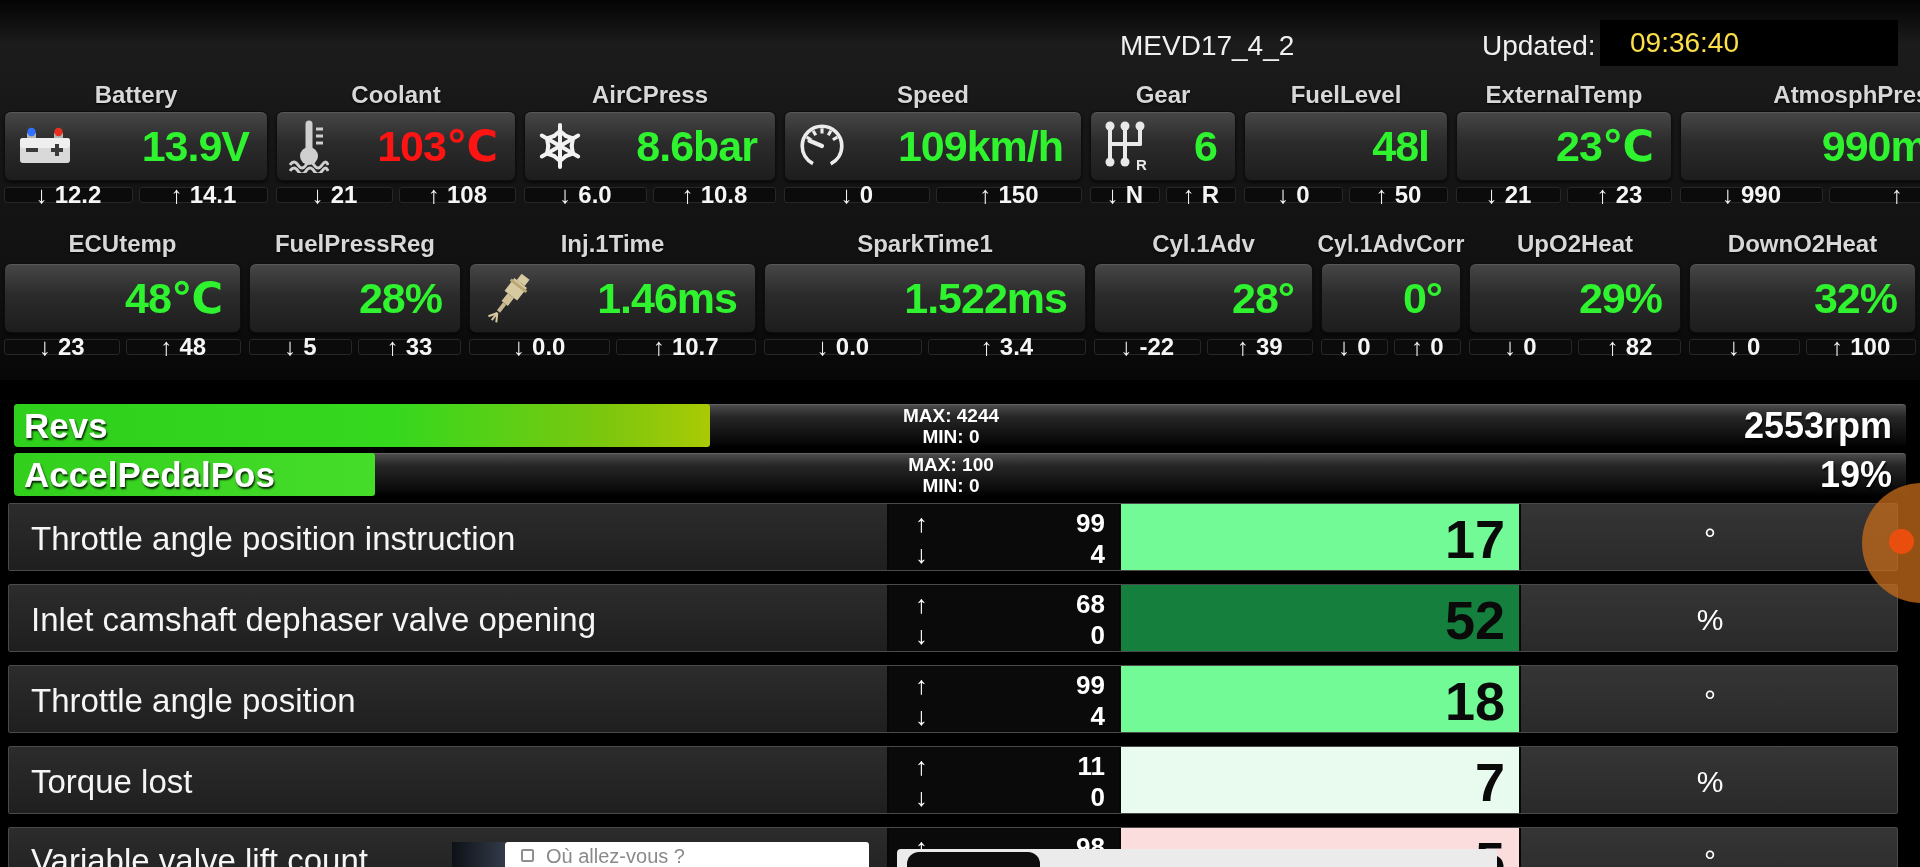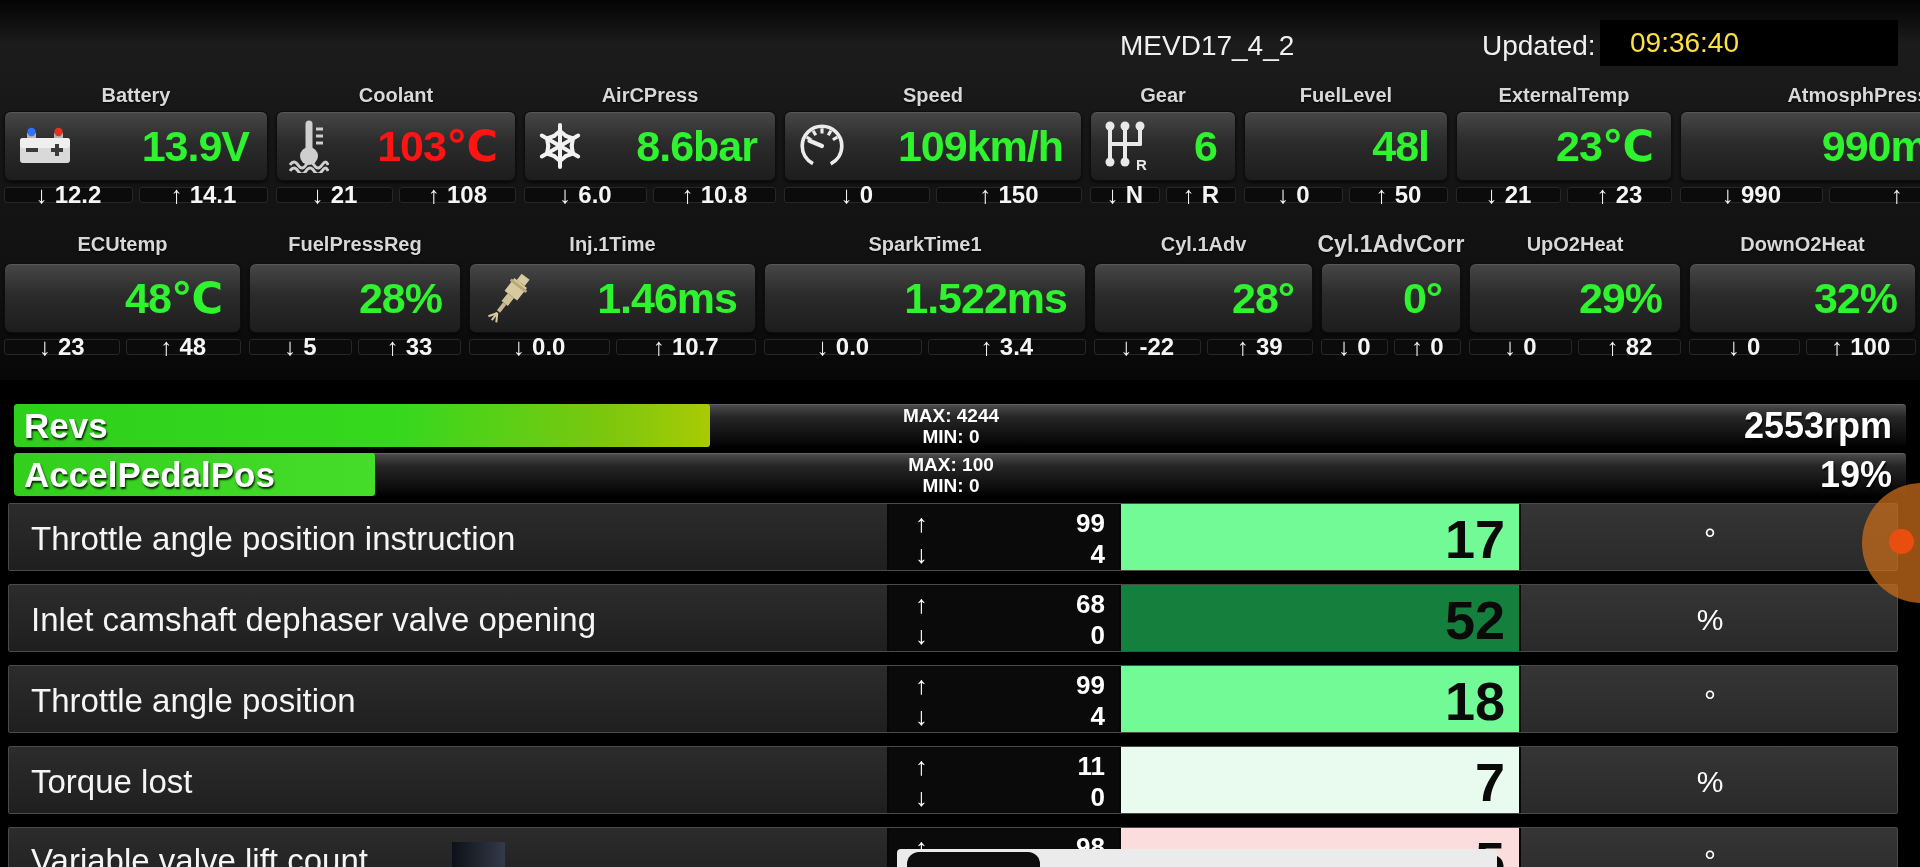--- a/index.html
+++ b/index.html
@@ -13,21 +13,21 @@
   
   .ecu-title{position:absolute;left:1120px;top:30px;font-size:28px;color:#f0f0f0;}
   .updated-label{position:absolute;left:1482px;top:30px;font-size:28px;color:#f0f0f0;}
   .time-box{position:absolute;left:1600px;top:20px;width:298px;height:46px;background:#000;
     font-size:28px;color:#fde047;line-height:46px;padding-left:30px;}
   
   .grow{position:absolute;left:0;display:grid;}
   .cols-l1{grid-template-columns:272px 248px 260px 306px 154px 212px 224px 364px;width:2040px;}
   .cols-r1{grid-template-columns:272px 248px 260px 306px 154px 212px 224px 300px;width:1976px;}
   .cols-r2{grid-template-columns:245px 220px 295px 330px 227px 148px 220px 235px;width:1920px;}
-  .g-label{display:flex;align-items:center;justify-content:center;font-size:20px;font-weight:bold;
+  .g-label{display:flex;align-items:center;justify-content:center;font-size:24px;font-weight:bold;
     color:#d8d8d8;text-shadow:0 1px 2px #000;white-space:nowrap;overflow:visible;}
   .g-panel{position:relative;margin:0 4px;height:70px;border-radius:7px;border:1px solid #0e0e0e;
     background:linear-gradient(180deg,#474747 0%,#2b2b2b 45%,#1d1d1d 100%);
     box-shadow:inset 0 1px 0 rgba(255,255,255,.10),0 2px 3px rgba(0,0,0,.6);
     display:flex;align-items:center;padding:0 18px 0 12px;}
   .g-value{flex:1;text-align:right;font-size:43px;font-weight:bold;letter-spacing:-1px;white-space:nowrap;}
   .g-icon{display:flex;align-items:center;justify-content:center;}
   .mm-pair{display:flex;gap:6px;padding:0 4px;height:16px;}
   .chip{flex:1;display:flex;align-items:center;justify-content:center;gap:7px;background:#0b0b0b;
     border:1px solid #272727;border-radius:3px;font-size:24px;font-weight:bold;color:#f5f5f5;white-space:nowrap;}
@@ -521,16 +521,20 @@
     </div>
     <div class="t-value" style="background: rgb(252, 221, 221);">5</div>
     <div class="t-unit">°</div>
   </div>
 
   <div class="rec-outer" style="background: rgba(198, 108, 26, 0.75);">
     <div class="rec-dot" style="background: rgb(234, 78, 15);"></div>
   </div>
 
   <div class="ov-edge"></div>
+  <div class="ov-white">
+    <span class="ov-search-icon"></span>
+    <span>Où allez-vous ?</span>
+  </div>
   <div class="ov-grey">
     <div class="ov-pill"></div>
   </div>
 </div>
 
 </body></html>

